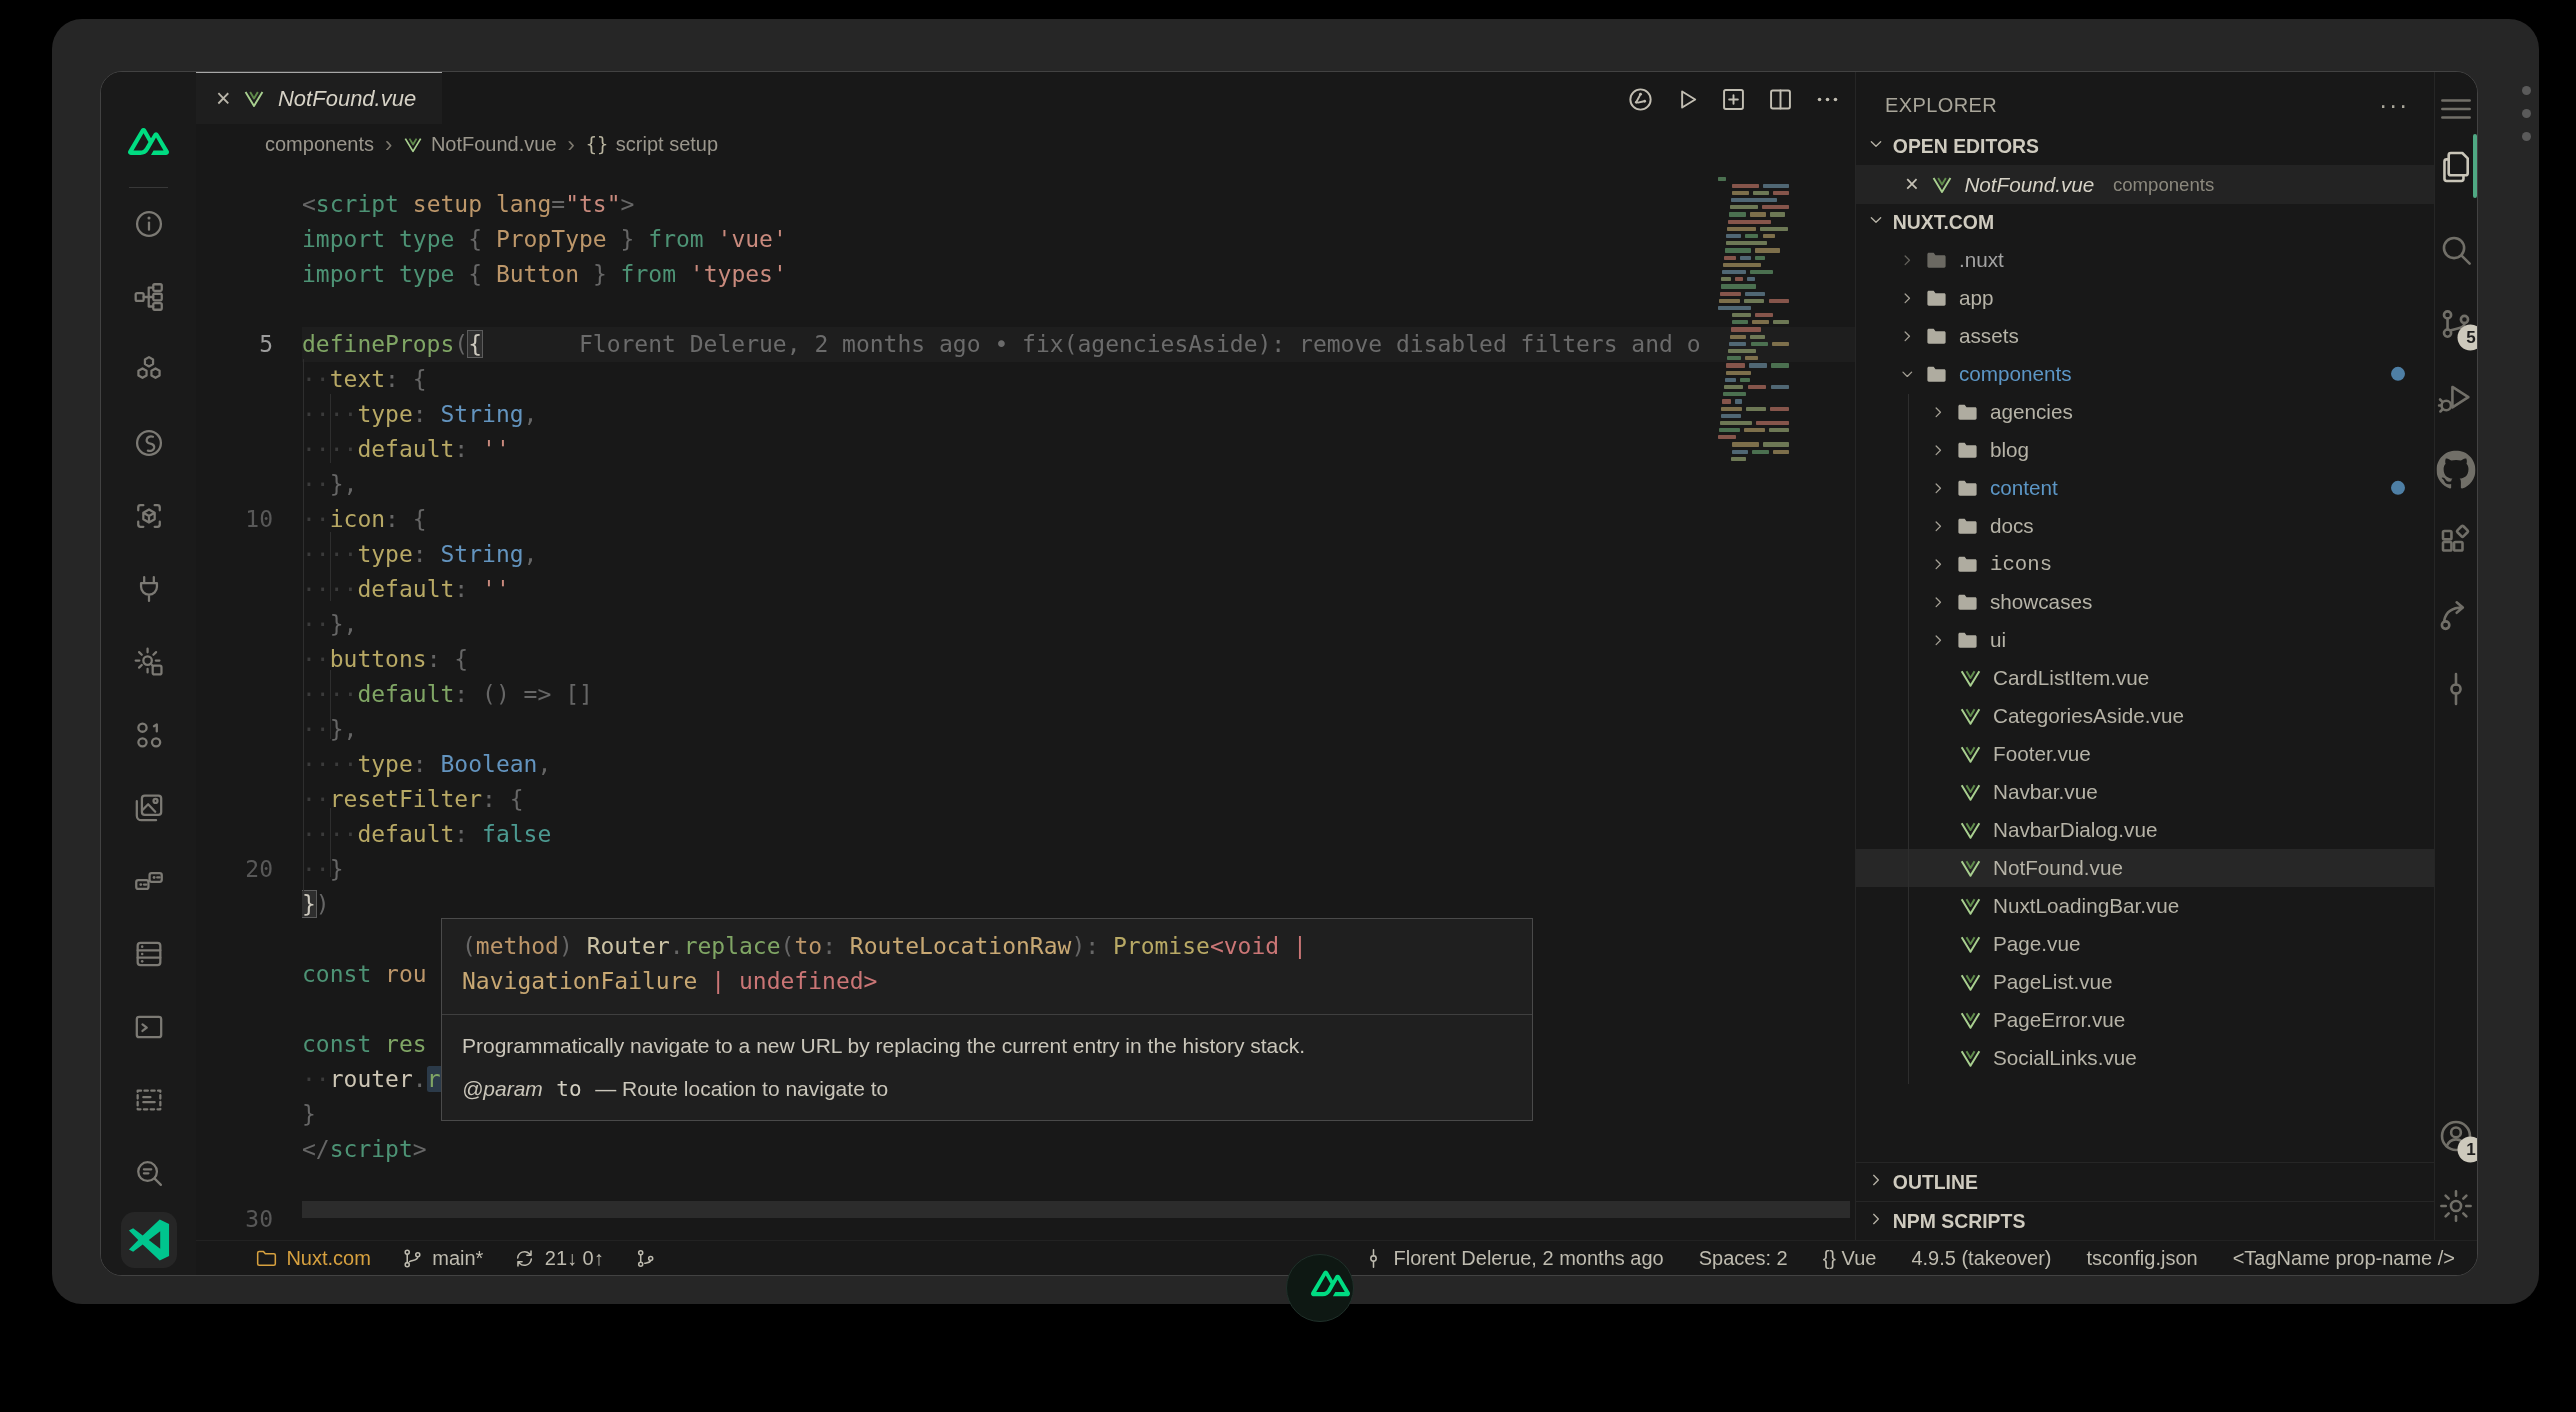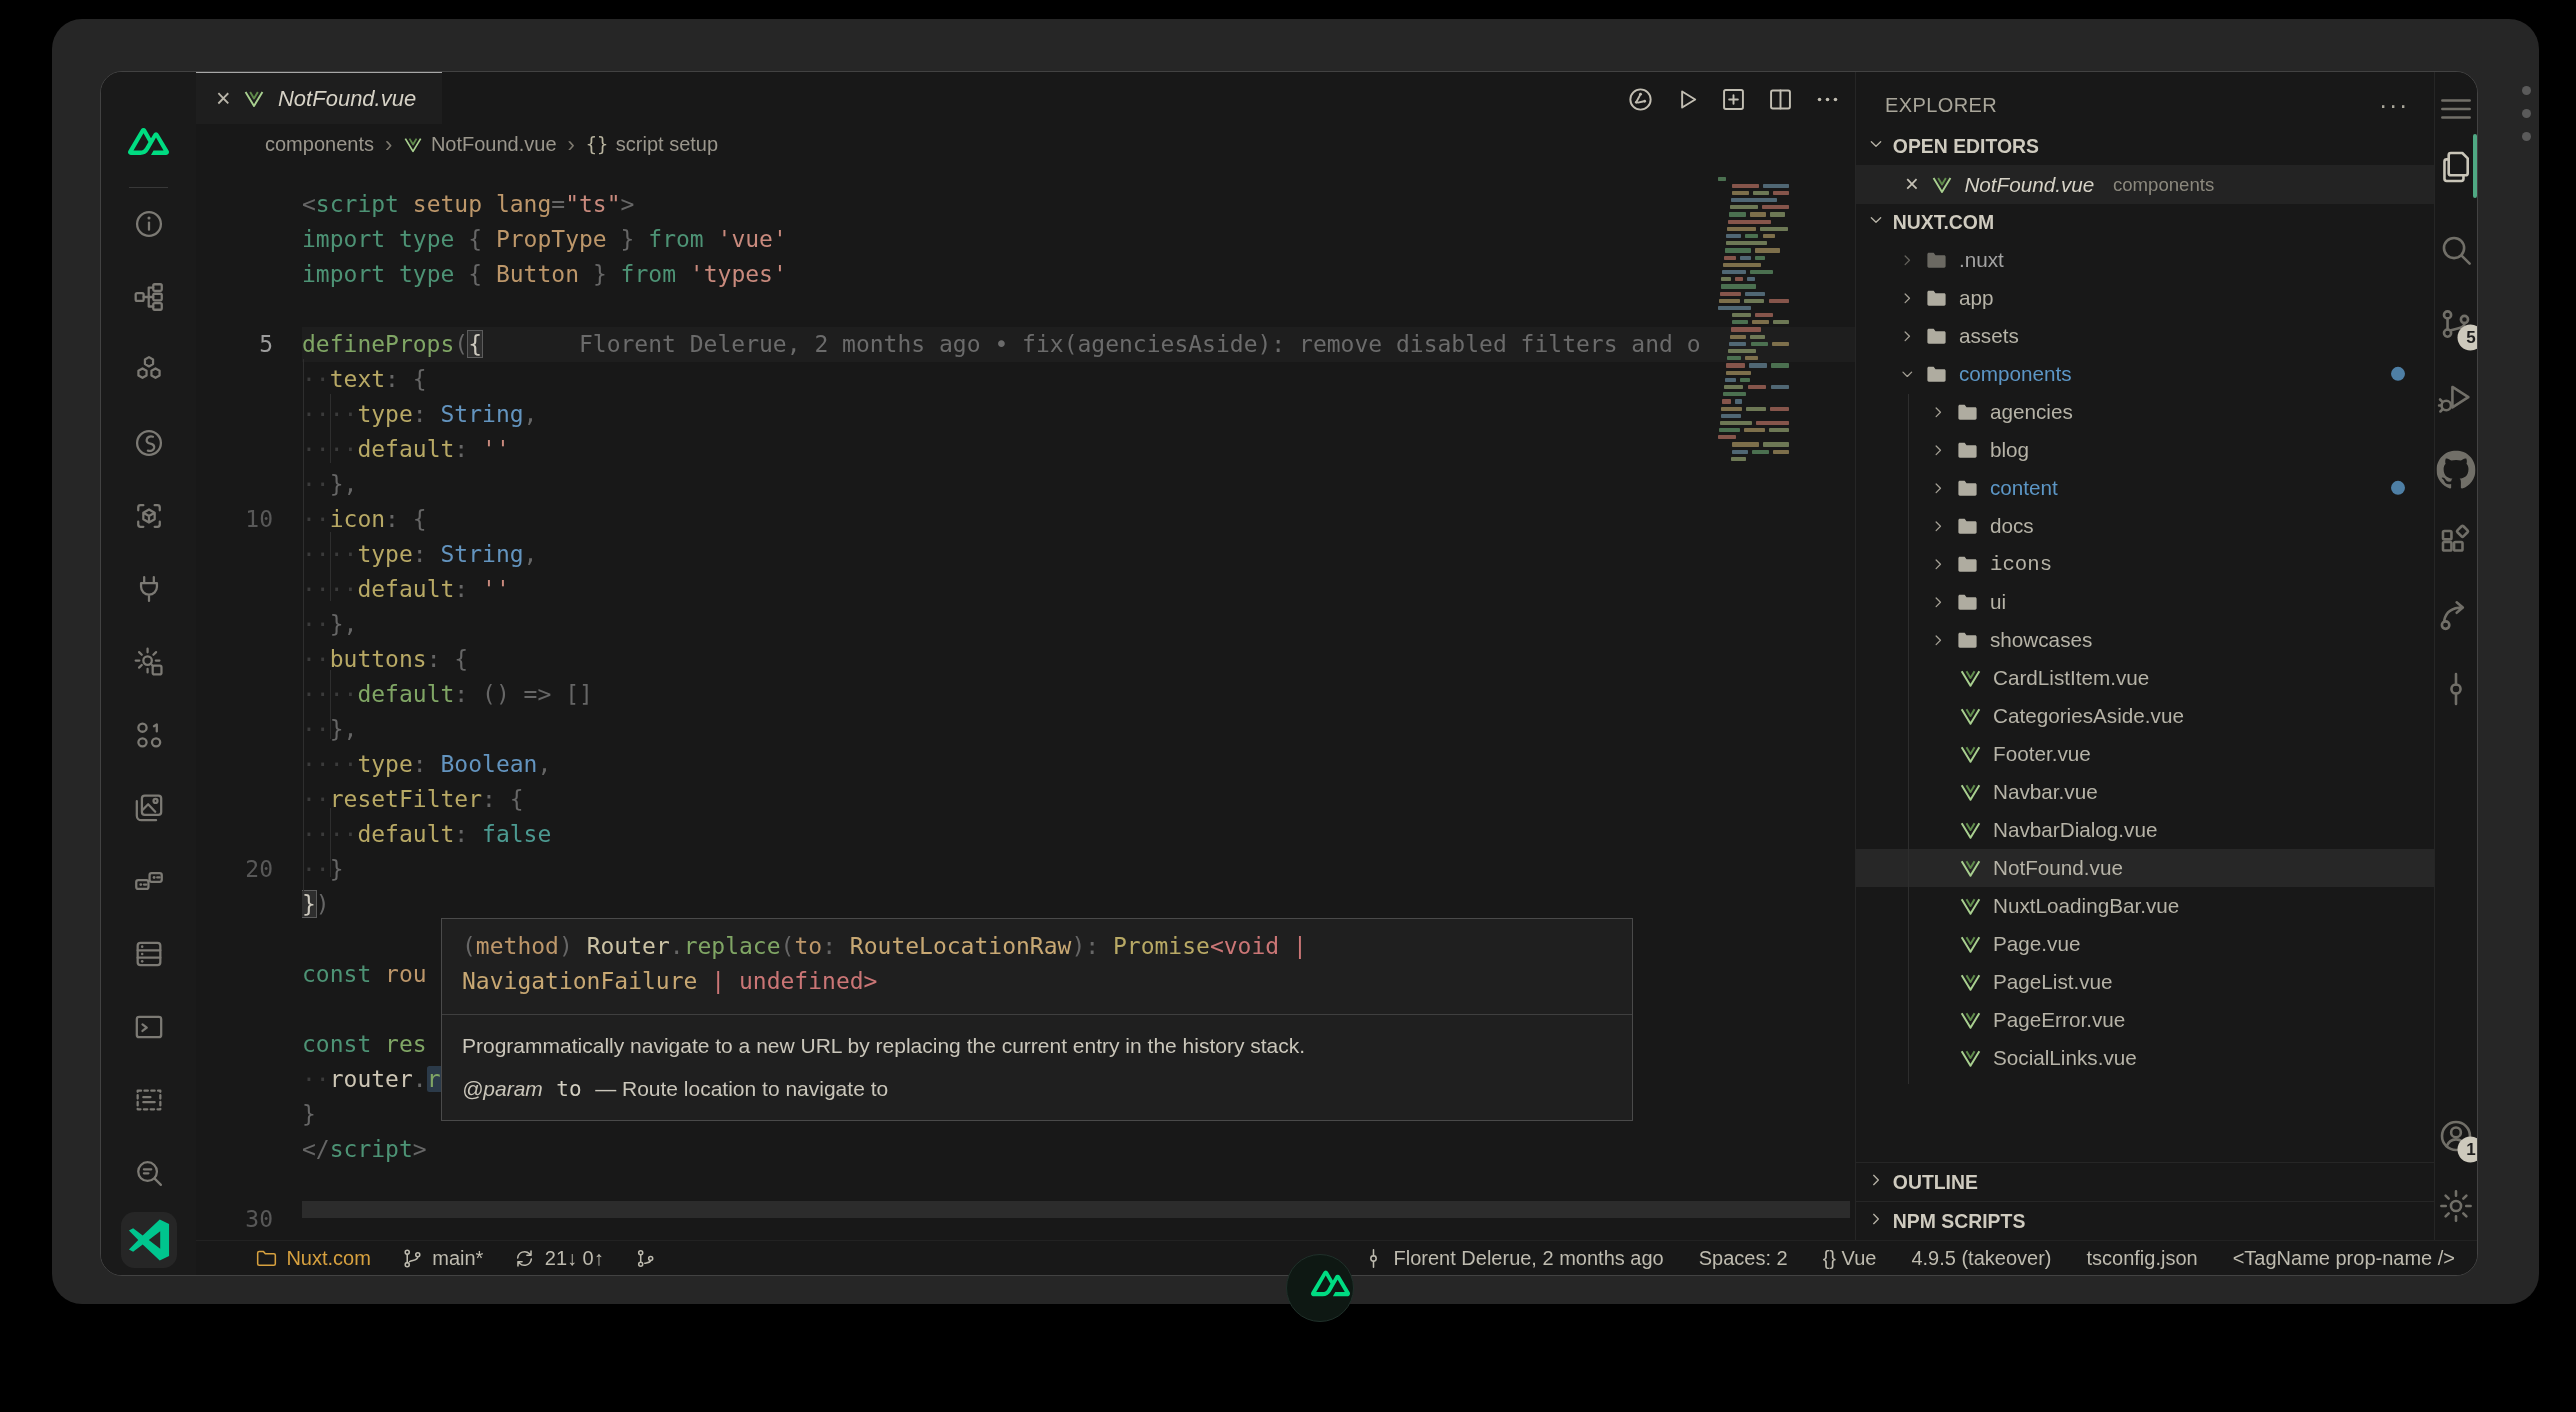--- a/index.html
+++ b/index.html
@@ -64,21 +64,21 @@
   .pl{color:#CBC2A4}.t{color:#CDC9BE}
   .brk{color:#CDC9BE;background:#2e2e2e;outline:0.8px solid #5c5c5c;}
   .hl{color:#80a665;background:rgba(84,130,176,.32);border-radius:2.5px;}
   .iguide{position:absolute;width:0.8px;background:#2e2e2e;}
   .minimap{position:absolute;right:66px;top:13.5px;width:71px;}
   .mm-row{height:4.2px;margin-bottom:3px;display:flex;}
   .mm-bar{height:100%;border-radius:0.8px;opacity:.85;}
   .hscroll{position:absolute;left:106px;right:5px;bottom:22px;height:17px;background:#2c2c2c;cursor:pointer;}
 
   
-  .hover-tip{position:absolute;left:245px;top:755px;width:1192px;background:#1f1f1f;border:0.8px solid #4a4a4a;
+  .hover-tip{position:absolute;left:245px;top:755px;width:1092px;background:#1f1f1f;border:0.8px solid #4a4a4a;
              z-index:6;box-sizing:border-box;}
   .tip-code{padding:10px 20px 6.8px;font-family:"DejaVu Sans Mono",monospace;font-size:23px;line-height:35px;white-space:pre-wrap;}
   .tip-divider{height:0.8px;background:#3f3f3f;margin-top:8.4px;}
   .tip-desc{padding:17px 20px 5px;font-size:21px;color:#cac6ba;line-height:1.35;}
   .tip-param{padding:11.8px 20px 18.6px;font-size:21px;color:#cac6ba;display:flex;align-items:baseline;gap:13.5px;}
   .tip-param .tag{font-style:italic;}
   .tip-param .pname{font-family:"DejaVu Sans Mono",monospace;font-size:21px;color:#d4d0c2;}
 
   
   .explorer{width:578px;flex:none;border-left:0.8px solid #262626;position:relative;display:flex;flex-direction:column;background:#181818;}
@@ -668,31 +668,31 @@
               <span class="tree-label">icons</span>
             </div>
             <div class="tree-row" style="padding-left: 73px;">
               <span class="tree-chev" style="width: 18.6px; height: 18.6px; display: inline-block; flex: 0 0 auto;"><svg viewBox="0 0 24 24" fill="none" stroke="currentColor" stroke-width="1.6" stroke-linecap="round" stroke-linejoin="round" style="width:100%;height:100%">
                   <path d="M9.2 6.4l5.6 5.6-5.6 5.6"></path>
                 </svg></span>
               <span style="width: 8.4px; flex: 0 0 auto;"></span>
               <span class="tree-icon" style="width: 23px; height: 23px; display: inline-block; flex: 0 0 auto;"><svg viewBox="0 0 24 24" fill="none" stroke="currentColor" stroke-width="1.6" stroke-linecap="round" stroke-linejoin="round" style="width:100%;height:100%">
                   <path fill="currentColor" stroke="none" d="M2.5 5.5c0-.8.7-1.5 1.5-1.5h5l2 2.5h9c.8 0 1.5.7 1.5 1.5v10c0 .8-.7 1.5-1.5 1.5H4c-.8 0-1.5-.7-1.5-1.5z"></path>
                 </svg></span>
+              <span class="tree-label">showcases</span>
+            </div>
+            <div class="tree-row" style="padding-left: 73px;">
+              <span class="tree-chev" style="width: 18.6px; height: 18.6px; display: inline-block; flex: 0 0 auto;"><svg viewBox="0 0 24 24" fill="none" stroke="currentColor" stroke-width="1.6" stroke-linecap="round" stroke-linejoin="round" style="width:100%;height:100%">
+                  <path d="M9.2 6.4l5.6 5.6-5.6 5.6"></path>
+                </svg></span>
+              <span style="width: 8.4px; flex: 0 0 auto;"></span>
+              <span class="tree-icon" style="width: 23px; height: 23px; display: inline-block; flex: 0 0 auto;"><svg viewBox="0 0 24 24" fill="none" stroke="currentColor" stroke-width="1.6" stroke-linecap="round" stroke-linejoin="round" style="width:100%;height:100%">
+                  <path fill="currentColor" stroke="none" d="M2.5 5.5c0-.8.7-1.5 1.5-1.5h5l2 2.5h9c.8 0 1.5.7 1.5 1.5v10c0 .8-.7 1.5-1.5 1.5H4c-.8 0-1.5-.7-1.5-1.5z"></path>
+                </svg></span>
               <span class="tree-label">ui</span>
-            </div>
-            <div class="tree-row" style="padding-left: 73px;">
-              <span class="tree-chev" style="width: 18.6px; height: 18.6px; display: inline-block; flex: 0 0 auto;"><svg viewBox="0 0 24 24" fill="none" stroke="currentColor" stroke-width="1.6" stroke-linecap="round" stroke-linejoin="round" style="width:100%;height:100%">
-                  <path d="M9.2 6.4l5.6 5.6-5.6 5.6"></path>
-                </svg></span>
-              <span style="width: 8.4px; flex: 0 0 auto;"></span>
-              <span class="tree-icon" style="width: 23px; height: 23px; display: inline-block; flex: 0 0 auto;"><svg viewBox="0 0 24 24" fill="none" stroke="currentColor" stroke-width="1.6" stroke-linecap="round" stroke-linejoin="round" style="width:100%;height:100%">
-                  <path fill="currentColor" stroke="none" d="M2.5 5.5c0-.8.7-1.5 1.5-1.5h5l2 2.5h9c.8 0 1.5.7 1.5 1.5v10c0 .8-.7 1.5-1.5 1.5H4c-.8 0-1.5-.7-1.5-1.5z"></path>
-                </svg></span>
-              <span class="tree-label">showcases</span>
             </div>
             <div class="tree-row" style="padding-left: 103px;">
               <span class="tree-icon" style="width: 23px; height: 23px; display: inline-block; flex: 0 0 auto;"><svg viewBox="0 0 24 24" fill="none" style="width:100%;height:100%">
                   <path d="M2.8 4.4 12 19.6 21.2 4.4" stroke="#A8CF8F" stroke-width="2.1" stroke-linejoin="round"></path>
                   <path d="M7.8 4.4 12 11.4 16.2 4.4" stroke="#5E8A4A" stroke-width="2.1" stroke-linejoin="round"></path>
                 </svg></span>
               <span class="tree-label">CardListItem.vue</span>
             </div>
             <div class="tree-row" style="padding-left: 103px;">
               <span class="tree-icon" style="width: 23px; height: 23px; display: inline-block; flex: 0 0 auto;"><svg viewBox="0 0 24 24" fill="none" style="width:100%;height:100%">

